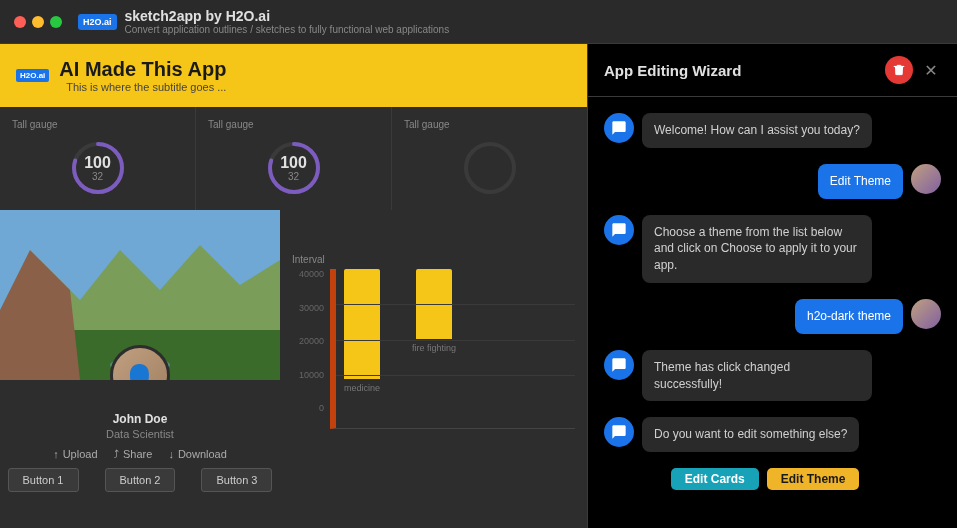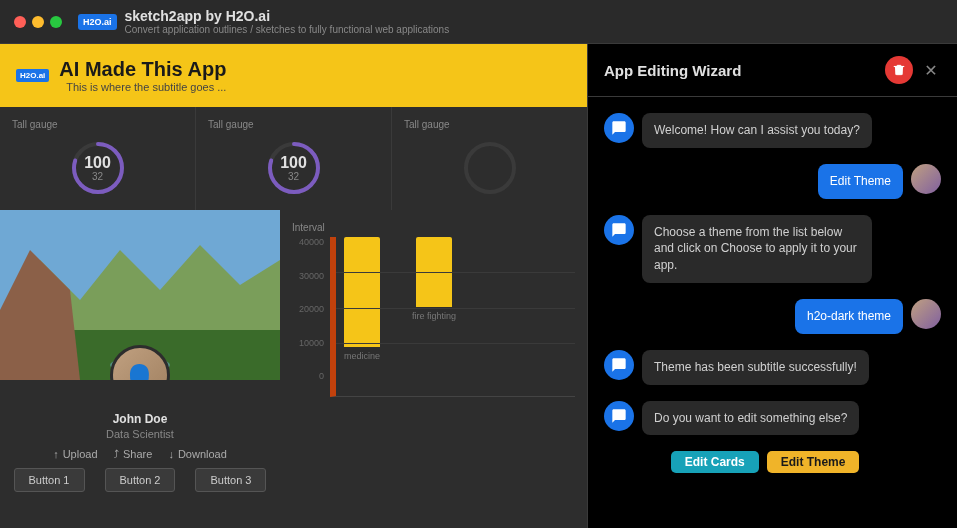--- a/index.html
+++ b/index.html
@@ -216,21 +216,21 @@
       color: #aaa;
     }
     .profile-action {
       display: flex;
       align-items: center;
       gap: 4px;
       cursor: pointer;
     }
     .profile-buttons {
       display: flex;
-      gap: 20px;
+      gap: 26px;
       margin-top: 8px;
     }
     .profile-btn {
       padding: 5px 14px;
       border: 1px solid #555;
       background: #3a3a3a;
       color: #ccc;
       font-size: 11px;
       border-radius: 3px;
       cursor: pointer;
@@ -239,20 +239,21 @@
     
     .chart-section {
       flex: 1;
       padding: 12px;
       overflow: hidden;
     }
     .chart-label {
       font-size: 10px;
       color: #888;
       margin-bottom: 4px;
+      margin-top: 32px;
     }
     .chart-container {
       position: relative;
       height: 160px;
       display: flex;
       align-items: flex-end;
     }
     .y-axis {
       display: flex;
       flex-direction: column;
@@ -629,21 +630,21 @@
         </div>
       </div>
 
       <div class="message-row">
         <div class="bot-icon">
           <svg width="16" height="16" viewBox="0 0 24 24">
             <path d="M20 2H4c-1.1 0-2 .9-2 2v18l4-4h14c1.1 0 2-.9 2-2V4c0-1.1-.9-2-2-2z"></path>
           </svg>
         </div>
         <div class="message-bubble">
-          Theme has been subtitle successfully!
+          Theme has click changed successfully!
         </div>
       </div>
 
       <div class="message-row">
         <div class="bot-icon">
           <svg width="16" height="16" viewBox="0 0 24 24">
             <path d="M20 2H4c-1.1 0-2 .9-2 2v18l4-4h14c1.1 0 2-.9 2-2V4c0-1.1-.9-2-2-2z"></path>
           </svg>
         </div>
         <div class="message-with-actions">

